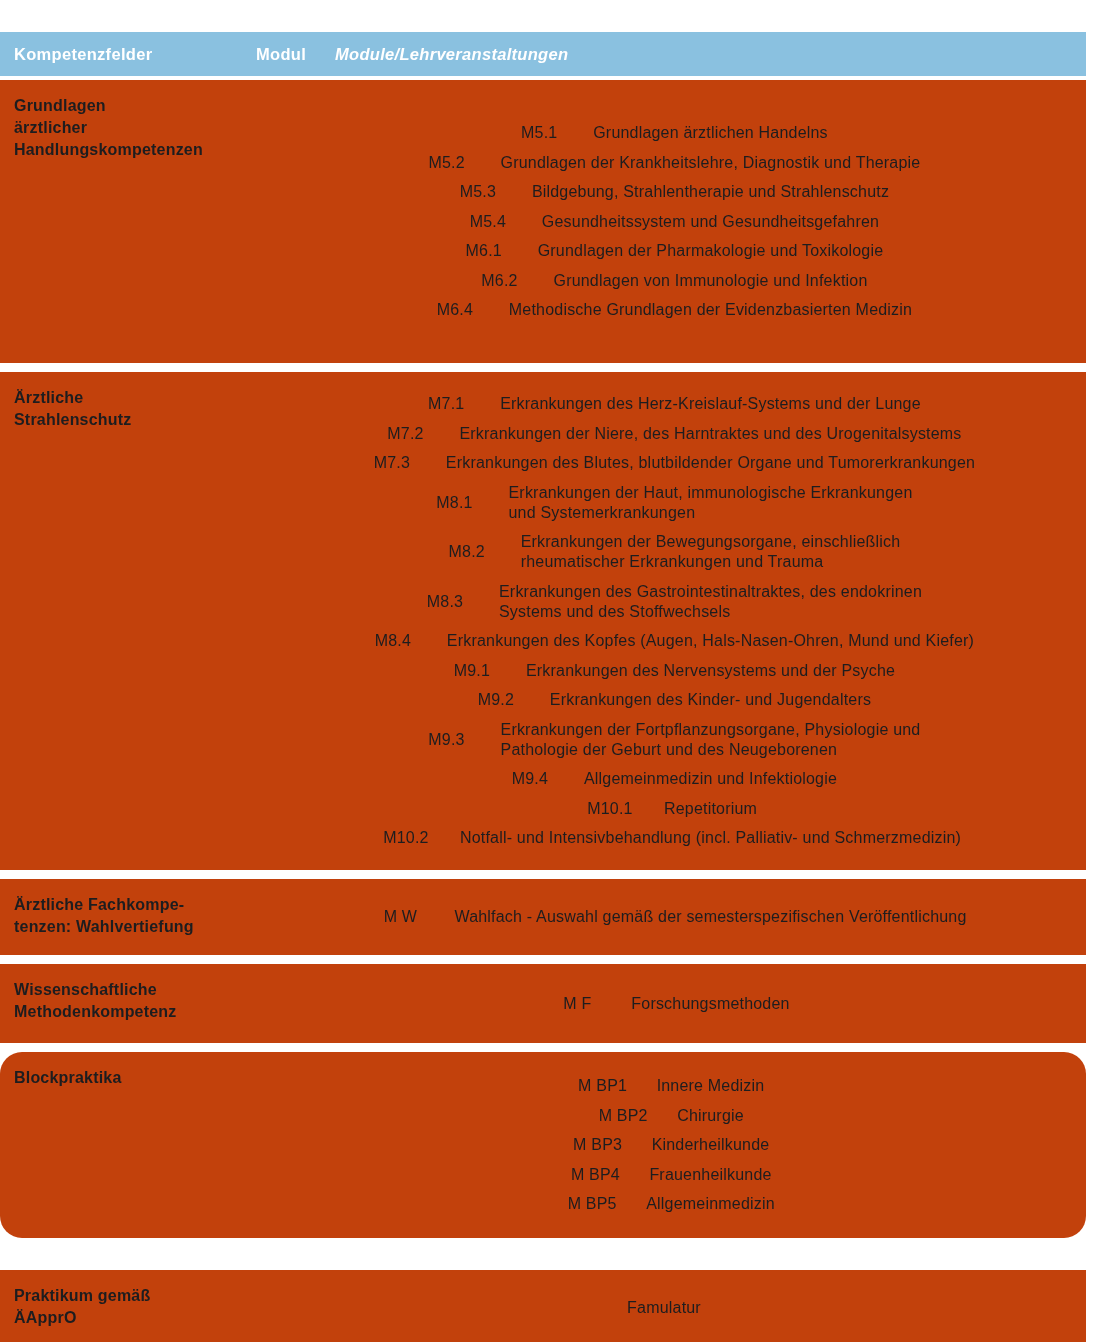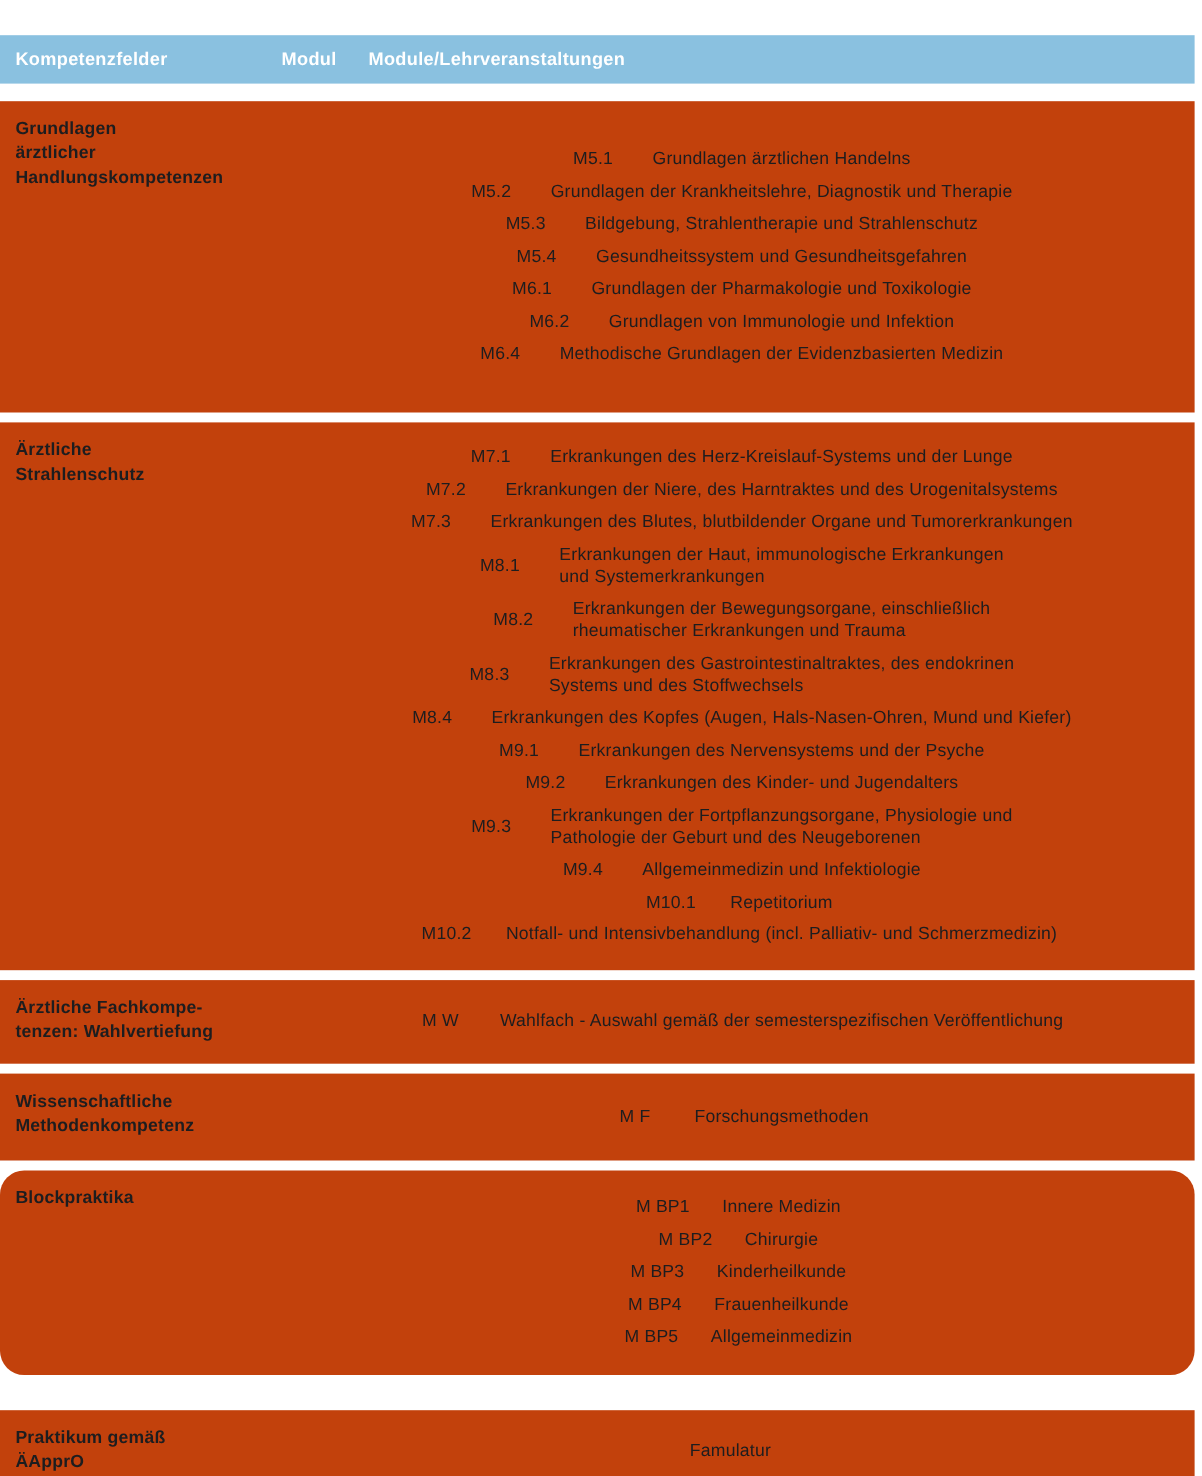--- a/index.html
+++ b/index.html
@@ -23,33 +23,34 @@
   
   .head-band {
     display: flex;
     align-items: center;
     height: 44px;
     background: #8AC1E0;
     color: #ffffff;
     font-weight: 700;
     font-size: 16.5px;
     letter-spacing: 0.3px;
-    margin-bottom: 16px;
+    margin-bottom: 4px;
   }
   .head-field {
     flex: 0 0 240px;
     box-sizing: border-box;
     padding-left: 14px;
   }
   .head-code {
     flex: 0 0 82px;
     text-align: center;
   }
   .head-title {
     padding-left: 13px;
+    font-style: italic;
   }
   
   .band {
     display: flex;
     background: #c2410c;
     margin-bottom: 9px;
   }
   .band:last-child {
     border-bottom: 4px solid #22c55e;
     margin-bottom: 0;

